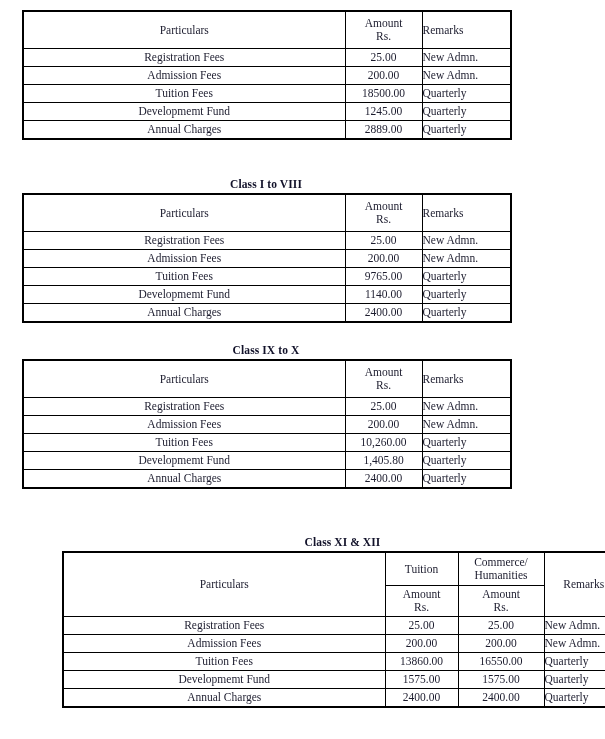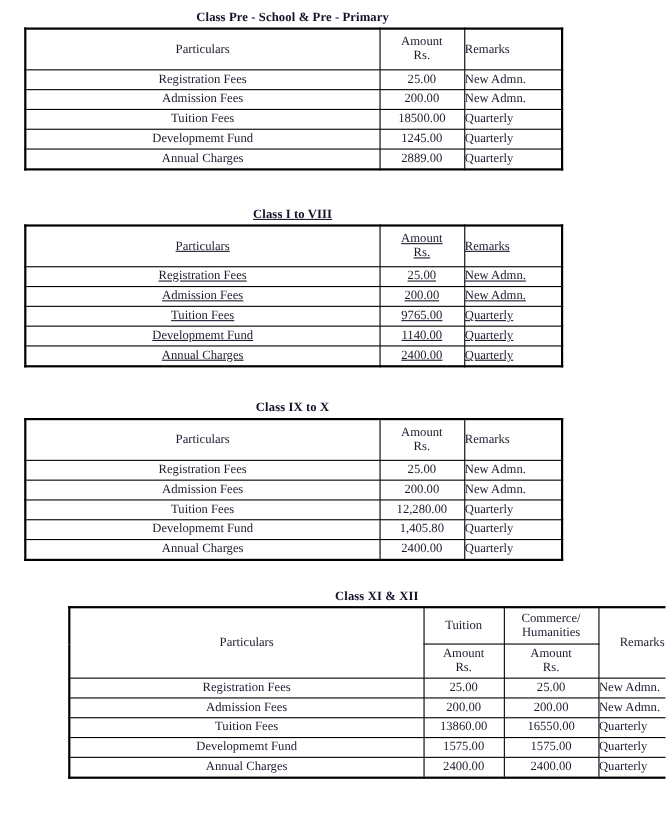--- a/index.html
+++ b/index.html
@@ -134,21 +134,20 @@
     padding: 0 4px;
     color: #0c0c22;
   }
 </style>
 </head>
 <body>
 
 <div class="page">
 
   <div class="fee-block" id="block-0" style="top:10px;">
-    <div class="block-title" style="width:488px; margin-left:22px;">Class Pre - School &amp; Pre - Primary</div>
     <table class="fee-table" style="width:488px; margin-left:22px;">
       <colgroup>
         <col style="width:322px;">
         <col style="width:77px;">
         <col style="width:89px;">
       </colgroup>
       <thead>
         <tr>
           <th class="th-particulars">Particulars</th>
           <th class="th-amount">
@@ -181,21 +180,21 @@
         </tr>
         <tr>
           <td class="td-particulars">Annual Charges</td>
           <td class="td-amount">2889.00</td>
           <td class="td-remarks">Quarterly</td>
         </tr>
       </tbody>
     </table>
   </div>
 
-  <div class="fee-block" id="block-1" style="top:189px;text-decoration:underline;">
+  <div class="fee-block" id="block-1" style="top:178px;">
     <div class="block-title" style="width:488px; margin-left:22px;">Class I to VIII</div>
     <table class="fee-table" style="width:488px; margin-left:22px;">
       <colgroup>
         <col style="width:322px;">
         <col style="width:77px;">
         <col style="width:89px;">
       </colgroup>
       <thead>
         <tr>
           <th class="th-particulars">Particulars</th>
@@ -229,21 +228,21 @@
         </tr>
         <tr>
           <td class="td-particulars">Annual Charges</td>
           <td class="td-amount">2400.00</td>
           <td class="td-remarks">Quarterly</td>
         </tr>
       </tbody>
     </table>
   </div>
 
-  <div class="fee-block" id="block-2" style="top:365px;">
+  <div class="fee-block" id="block-2" style="top:344px;">
     <div class="block-title" style="width:488px; margin-left:22px;">Class IX to X</div>
     <table class="fee-table" style="width:488px; margin-left:22px;">
       <colgroup>
         <col style="width:322px;">
         <col style="width:77px;">
         <col style="width:89px;">
       </colgroup>
       <thead>
         <tr>
           <th class="th-particulars">Particulars</th>
@@ -260,21 +259,21 @@
           <td class="td-amount">25.00</td>
           <td class="td-remarks">New Admn.</td>
         </tr>
         <tr>
           <td class="td-particulars">Admission Fees</td>
           <td class="td-amount">200.00</td>
           <td class="td-remarks">New Admn.</td>
         </tr>
         <tr>
           <td class="td-particulars">Tuition Fees</td>
-          <td class="td-amount">12,280.00</td>
+          <td class="td-amount">10,260.00</td>
           <td class="td-remarks">Quarterly</td>
         </tr>
         <tr>
           <td class="td-particulars">Developmemt Fund</td>
           <td class="td-amount">1,405.80</td>
           <td class="td-remarks">Quarterly</td>
         </tr>
         <tr>
           <td class="td-particulars">Annual Charges</td>
           <td class="td-amount">2400.00</td>

